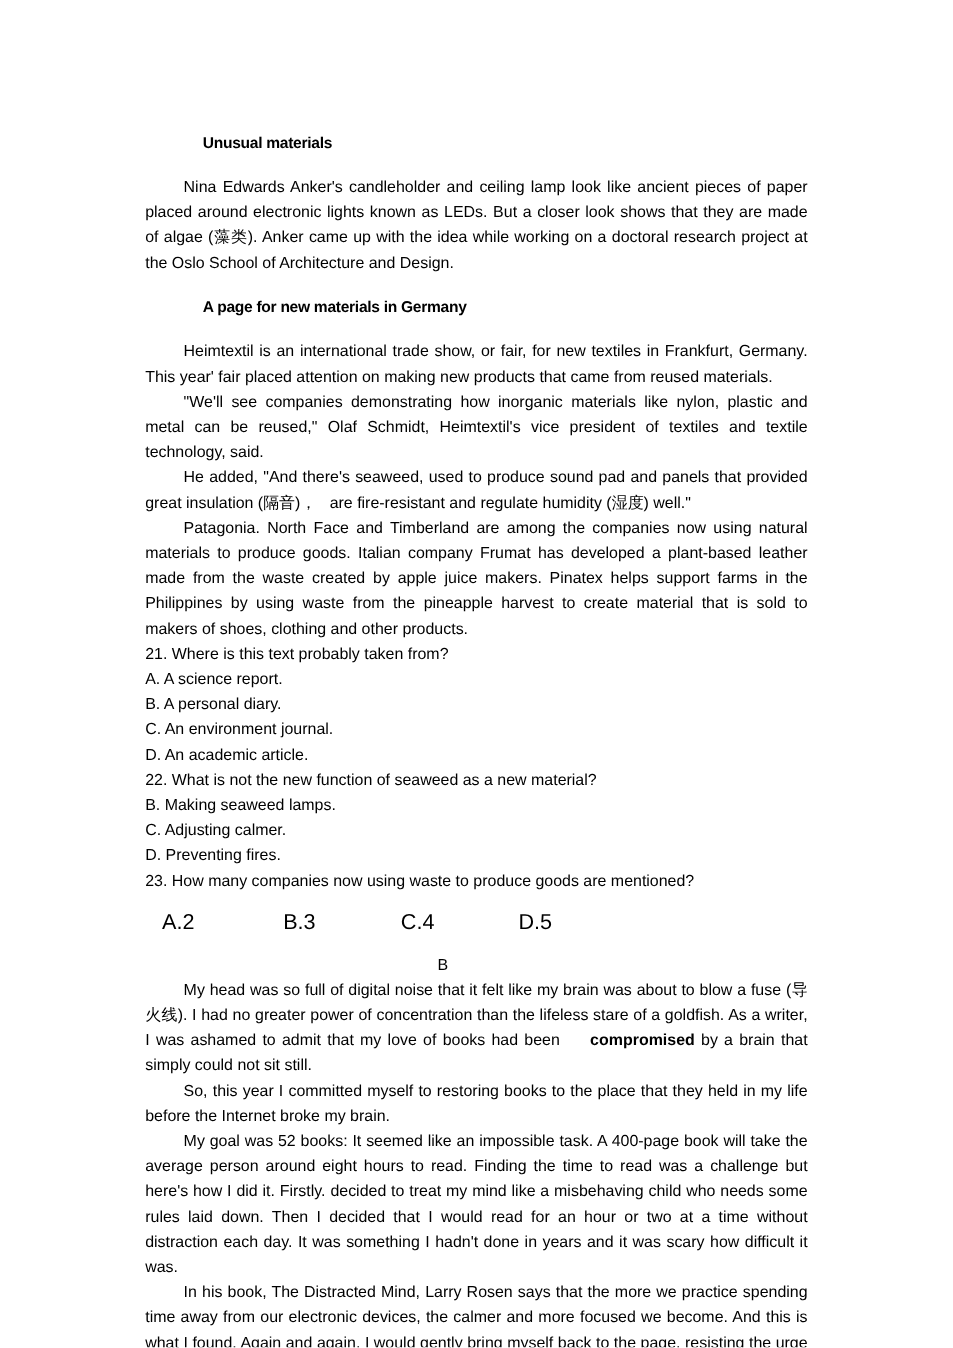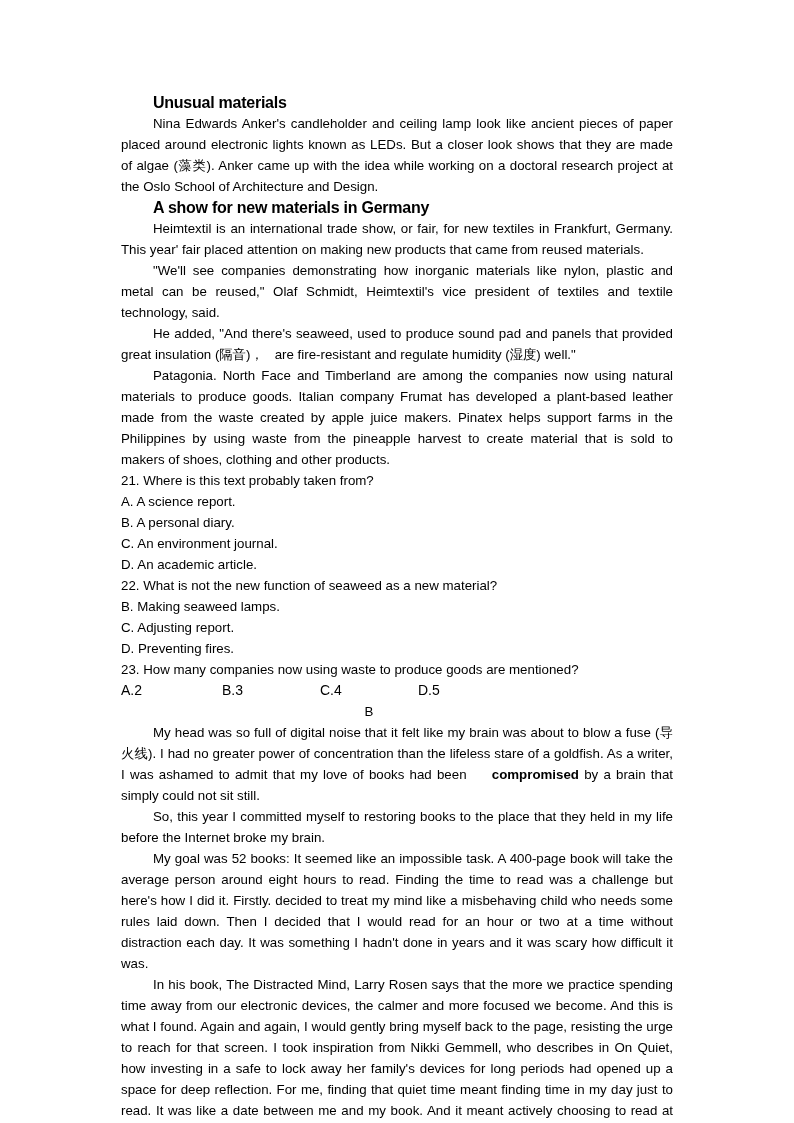--- a/index.html
+++ b/index.html
@@ -23,24 +23,24 @@
     box-sizing: border-box;
   }
   .content {
     position: absolute;
     left: 121px;
     top: 92px;
     width: 552px;
   }
   
   .heading {
-    font-size: 16px;
+    font-size: 13px;
     font-weight: bold;
     line-height: 21px;
-    margin: 0;
+    margin: 16px;
     padding: 0;
     text-indent: 32px;
     letter-spacing: -0.25px;
     white-space: pre-wrap;
   }
   .para {
     font-size: 13.3px;
     line-height: 21px;
     margin: 0;
     padding: 0;
@@ -51,23 +51,23 @@
   }
   .qline {
     font-size: 13.3px;
     line-height: 21px;
     margin: 0;
     padding: 0;
     text-indent: 0;
     white-space: pre-wrap;
   }
   .optrow {
-    font-size: 14px;
+    font-size: 18px;
     line-height: 21px;
-    margin: 0;
+    margin: 14px;
     padding: 0;
     position: relative;
     height: 21px;
     white-space: pre;
   }
   .optrow span.opt {
     position: absolute;
     top: 0;
   }
   .centerline {
@@ -86,38 +86,38 @@
 </style>
 </head>
 <body>
 
 <div class="page">
   <div class="content">
 
     <p class="heading">Unusual materials</p>
     <p class="para">Nina Edwards Anker's candleholder and ceiling lamp look like ancient pieces of paper placed around electronic lights known as LEDs. But a closer look shows that they are made of algae (藻类). Anker came up with the idea while working on a doctoral research project at the Oslo School of Architecture and Design.</p>
 
-    <p class="heading">A show for new materials in Germany</p>
+    <p class="heading">A page for new materials in Germany</p>
     <p class="para">Heimtextil is an international trade show, or fair, for new textiles in Frankfurt, Germany. This year' fair placed attention on making new products that came from reused materials.</p>
 
     <p class="para">"We'll see companies demonstrating how inorganic materials like nylon, plastic and metal can be reused," Olaf Schmidt, Heimtextil's vice president of textiles and textile technology, said.</p>
 
     <p class="para">He added, "And there's seaweed, used to produce sound pad and panels that provided great insulation (隔音)，   are fire-resistant and regulate humidity (湿度) well."</p>
 
     <p class="para">Patagonia. North Face and Timberland are among the companies now using natural materials to produce goods. Italian company Frumat has developed a plant-based leather made from the waste created by apple juice makers. Pinatex helps support farms in the Philippines by using waste from the pineapple harvest to create material that is sold to makers of shoes, clothing and other products.</p>
 
     <p class="qline">21. Where is this text probably taken from?</p>
     <p class="qline">A. A science report.</p>
     <p class="qline">B. A personal diary.</p>
     <p class="qline">C. An environment journal.</p>
     <p class="qline">D. An academic article.</p>
 
     <p class="qline">22. What is not the new function of seaweed as a new material?</p>
     <p class="qline">B. Making seaweed lamps.</p>
-    <p class="qline">C. Adjusting report.</p>
+    <p class="qline">C. Adjusting calmer.</p>
     <p class="qline">D. Preventing fires.</p>
 
     <p class="qline">23. How many companies now using waste to produce goods are mentioned?</p>
     <div class="optrow">
       <span class="opt" style="left:0px;">A.2</span>
       <span class="opt" style="left:101px;">B.3</span>
       <span class="opt" style="left:199px;">C.4</span>
       <span class="opt" style="left:297px;">D.5</span>
     </div>
 

